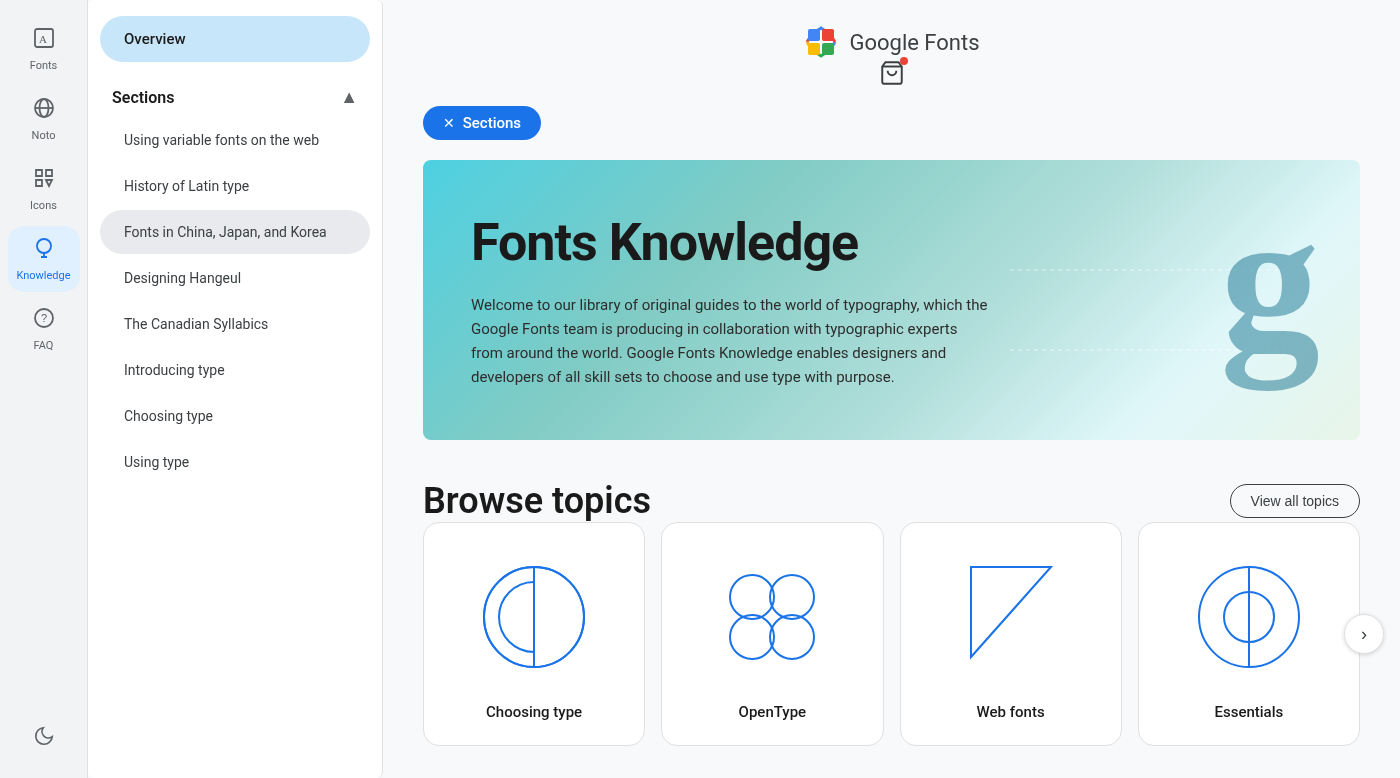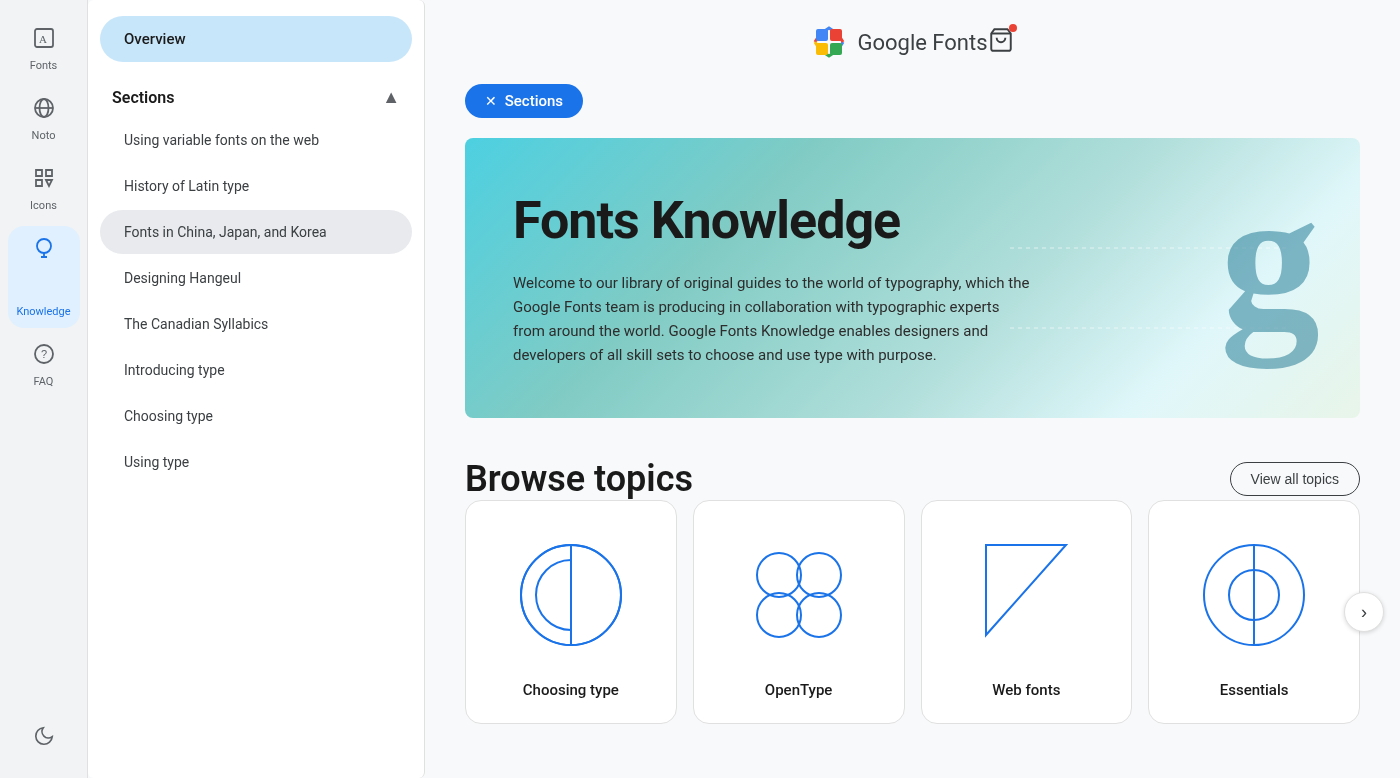--- a/index.html
+++ b/index.html
@@ -24,26 +24,26 @@
       padding: 10px 12px;
       border-radius: 16px;
       cursor: pointer;
       width: 72px;
       gap: 4px;
     }
     .icon-nav-item.active { background: #e0f0ff; }
     .icon-nav-item .nav-icon { font-size: 22px; color: #5f6368; }
     .icon-nav-item.active .nav-icon { color: #1a73e8; }
     .icon-nav-item .nav-label { font-size: 11px; color: #5f6368; text-align: center; }
-    .icon-nav-item.active .nav-label { color: #1a73e8; margin-top: 36px; }
+    .icon-nav-item.active .nav-label { color: #1a73e8; }
     .nav-bottom { margin-top: auto; }
 
     
     .sidebar {
-      width: 337px;
+      width: 295px;
       background: #fff;
       border-right: 1px solid #e0e0e0;
       display: flex;
       flex-direction: column;
       flex-shrink: 0;
       overflow-y: auto;
       border-radius: 6px;
     }
     .sidebar-overview {
       margin: 16px 12px 8px;
@@ -80,22 +80,23 @@
       flex: 1;
       overflow-y: auto;
       padding: 24px 40px;
       background: #f8f9fa;
     }
 
     
     .top-header {
       display: flex;
       align-items: center;
-      justify-content: center;
-      margin-bottom: 24px;
+      justify-content: flex-start;
+      margin-bottom: 16px;
+      flex-direction: column;
     }
     .logo-area {
       display: flex;
       align-items: center;
       gap: 10px;
     }
     .logo-g {
       width: 36px;
       height: 36px;
     }

